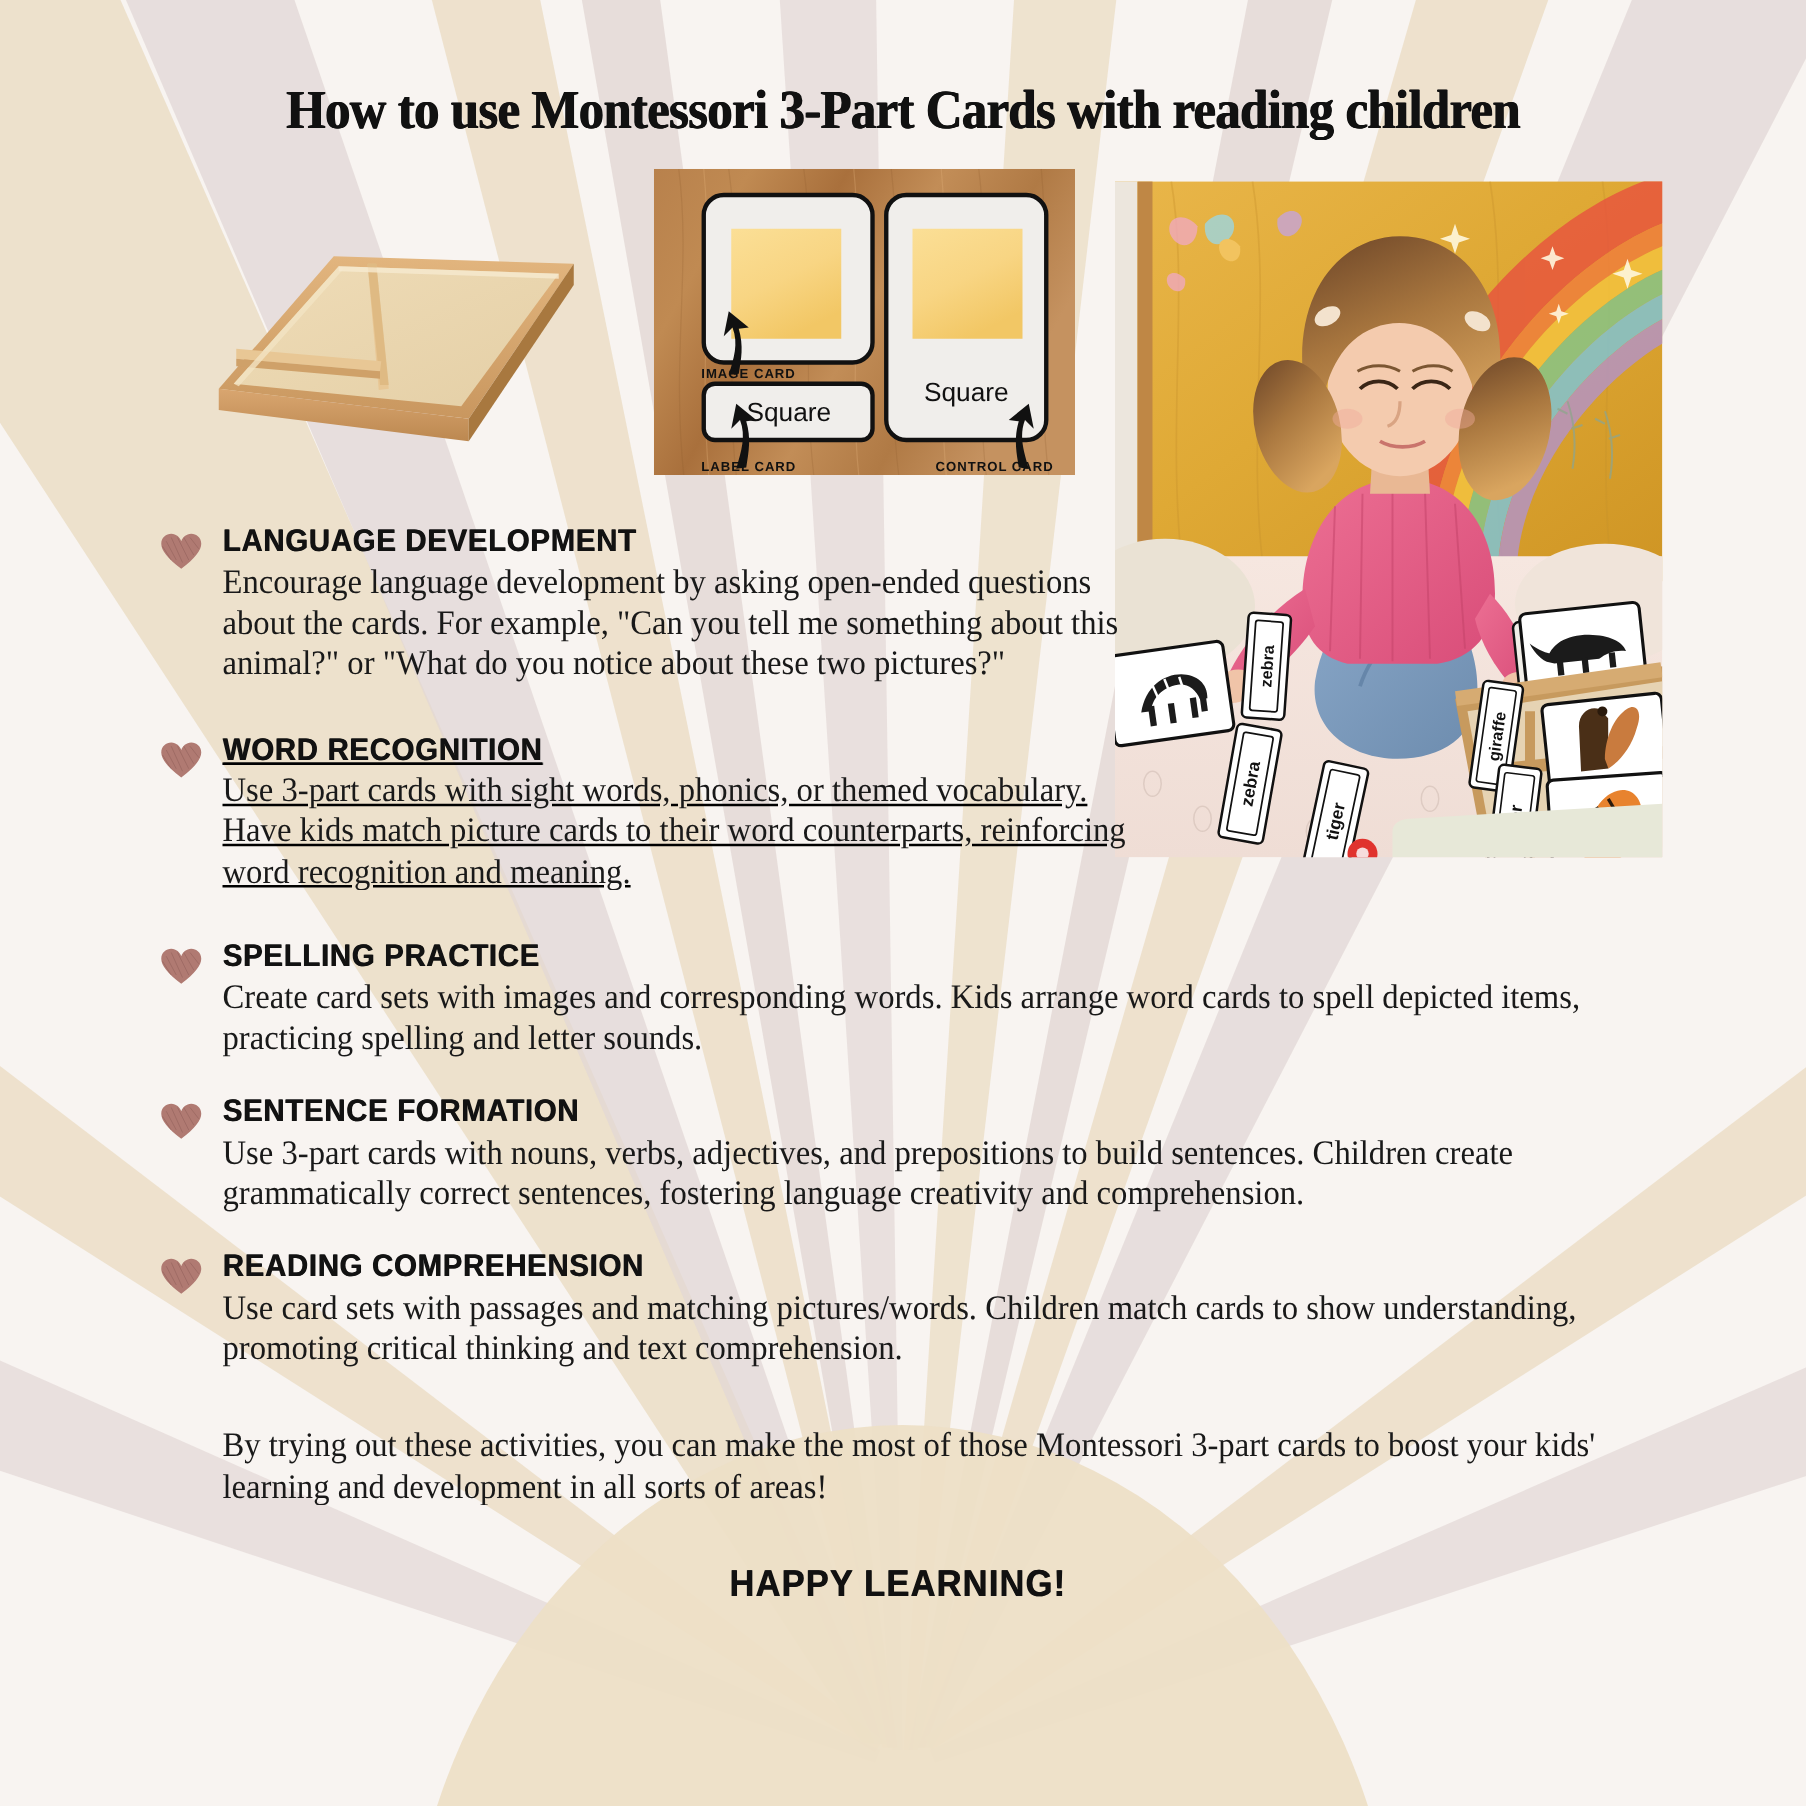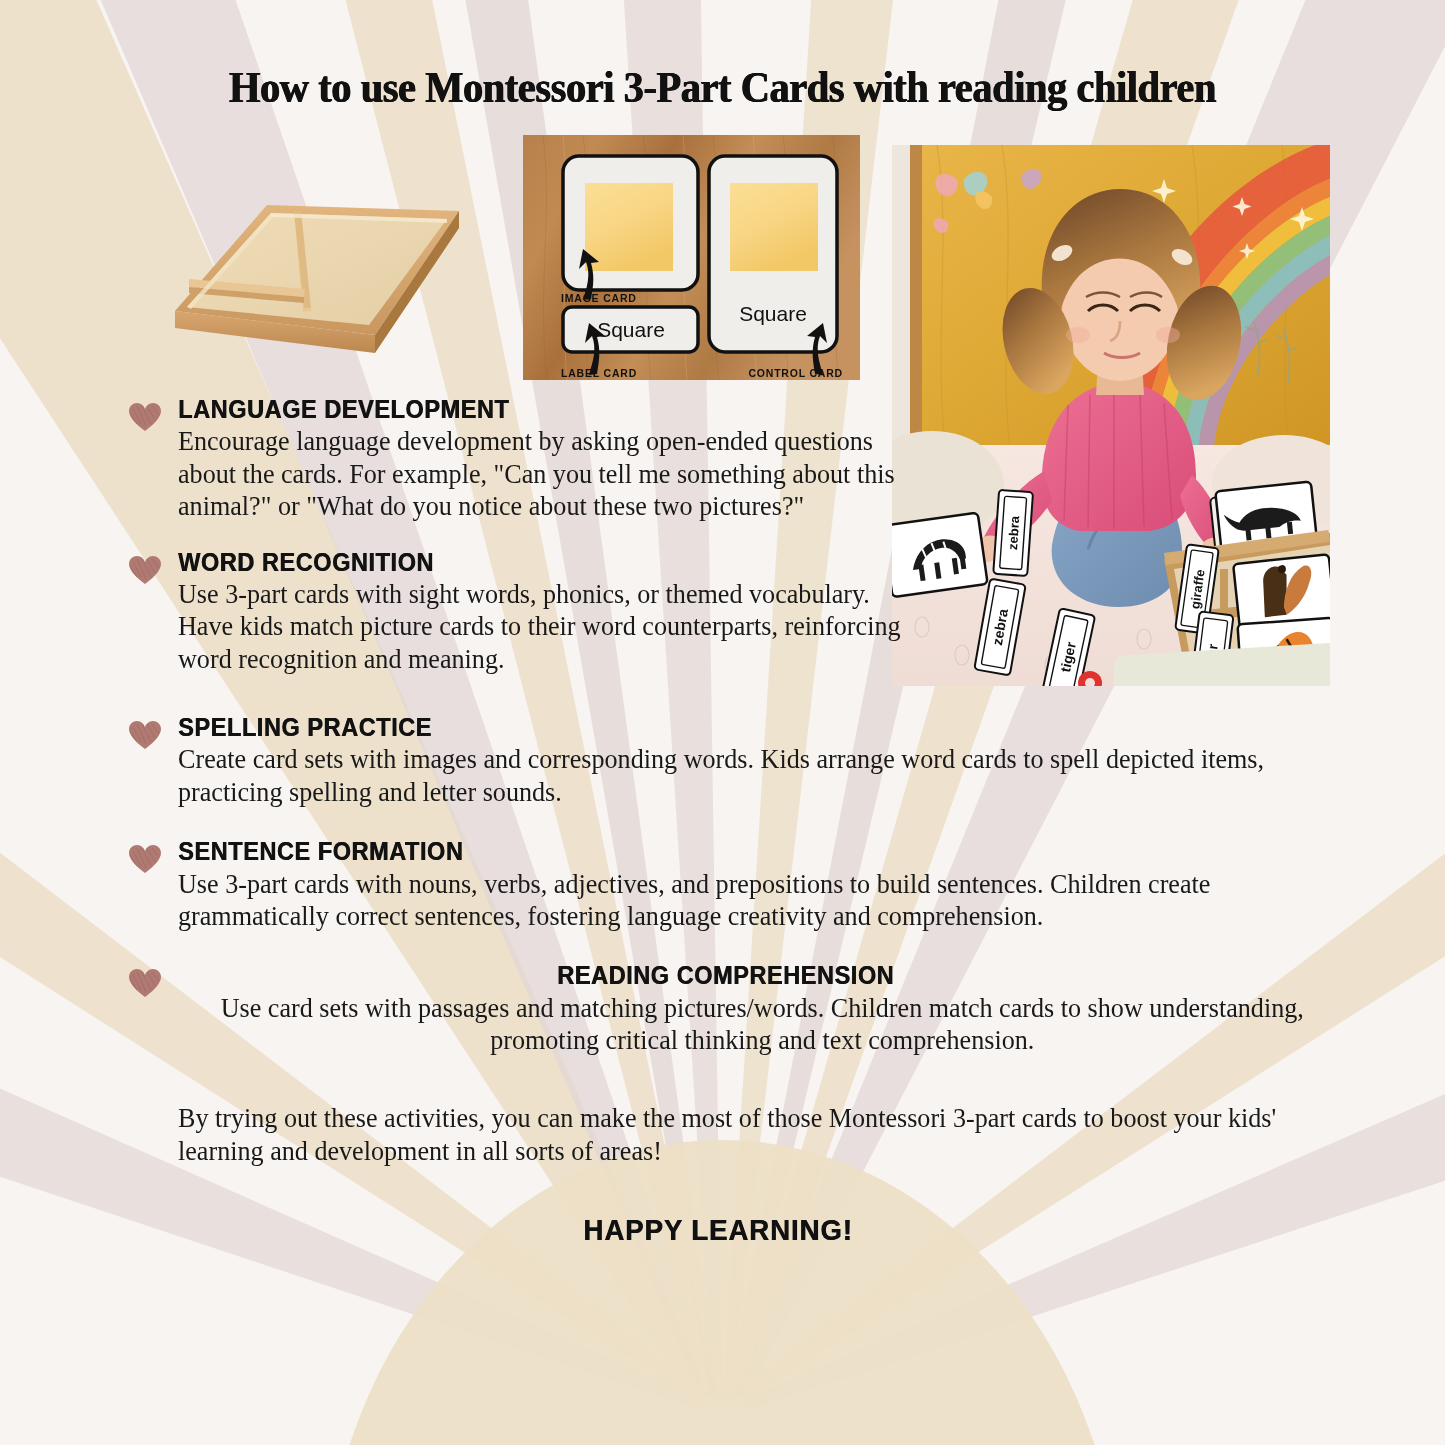--- a/index.html
+++ b/index.html
@@ -28,21 +28,21 @@
     transform:scaleX(0.92);
     text-shadow:0.5px 0 0 #111, -0.5px 0 0 #111;
   }
 
   
   .tray-wrap{ position:absolute; left:163px; top:163px; width:320px; height:200px; }
   .diagram{ position:absolute; left:523px; top:135px; width:337px; height:245px; overflow:hidden; }
   .photo{ position:absolute; left:892px; top:145px; width:438px; height:541px; overflow:hidden; }
 
   
-  .content{ position:absolute; left:128px; top:396px; width:1215px; }
+  .content{ position:absolute; left:128px; top:420px; width:1215px; }
   .section{ position:relative; margin-bottom:20px; }
   .heart{
     position:absolute; left:0; top:6px; width:34px; height:30px;
   }
   .sec-head{
     font-family:"Liberation Sans", sans-serif;
     font-weight:bold;
     font-size:25px;
     letter-spacing:0.6px;
     color:#121212;
@@ -463,21 +463,21 @@
             <path d="M14,4 L23,22"></path>
           <path d="M19,4 L27,18"></path>
             <path d="M24,4 L31,13"></path>
             <path d="M2,11 L9,22"></path>
         </g>
       </svg>
       <div class="sec-head">LANGUAGE DEVELOPMENT</div>
       <div class="sec-body narrow">Encourage language development by asking open-ended questions about the cards. For example, "Can you tell me something about this animal?" or "What do you notice about these two pictures?"</div>
     </div>
 
-    <div class="section" style="margin-top:26px;">
+    <div class="section" style="margin-top:40px;text-decoration:underline;">
       <svg class="heart" viewBox="0 0 34 30">
         <path d="M17,29 C6,21 1,14 1,9 C1,4 5,1 9,1 C13,1 16,4 17,7 C18,4 21,1 25,1 C29,1 33,4 33,9 C33,14 28,21 17,29 Z" fill="#b07a72"></path>
         <g stroke="#8d5d57" stroke-width="0.7" opacity="0.55">
           <path d="M5,7 L13,22"></path>
             <path d="M9,4 L18,24"></path>
             <path d="M14,4 L23,22"></path>
           <path d="M19,4 L27,18"></path>
             <path d="M24,4 L31,13"></path>
             <path d="M2,11 L9,22"></path>
         </g>
@@ -511,21 +511,21 @@
             <path d="M14,4 L23,22"></path>
           <path d="M19,4 L27,18"></path>
             <path d="M24,4 L31,13"></path>
             <path d="M2,11 L9,22"></path>
         </g>
       </svg>
       <div class="sec-head">SENTENCE FORMATION</div>
       <div class="sec-body wide">Use 3-part cards with nouns, verbs, adjectives, and prepositions to build sentences. Children create grammatically correct sentences, fostering language creativity and comprehension.</div>
     </div>
 
-    <div class="section" style="margin-top:30px;text-align:center;">
+    <div class="section" style="margin-top:30px;">
       <svg class="heart" viewBox="0 0 34 30">
         <path d="M17,29 C6,21 1,14 1,9 C1,4 5,1 9,1 C13,1 16,4 17,7 C18,4 21,1 25,1 C29,1 33,4 33,9 C33,14 28,21 17,29 Z" fill="#b07a72"></path>
         <g stroke="#8d5d57" stroke-width="0.7" opacity="0.55">
           <path d="M5,7 L13,22"></path>
             <path d="M9,4 L18,24"></path>
             <path d="M14,4 L23,22"></path>
           <path d="M19,4 L27,18"></path>
             <path d="M24,4 L31,13"></path>
             <path d="M2,11 L9,22"></path>
         </g>

